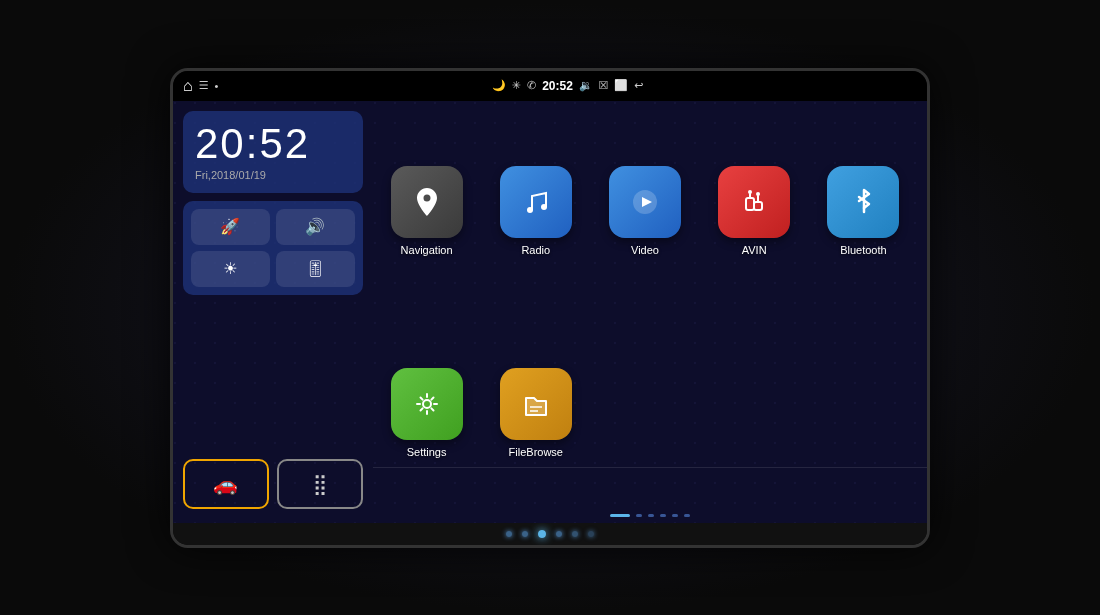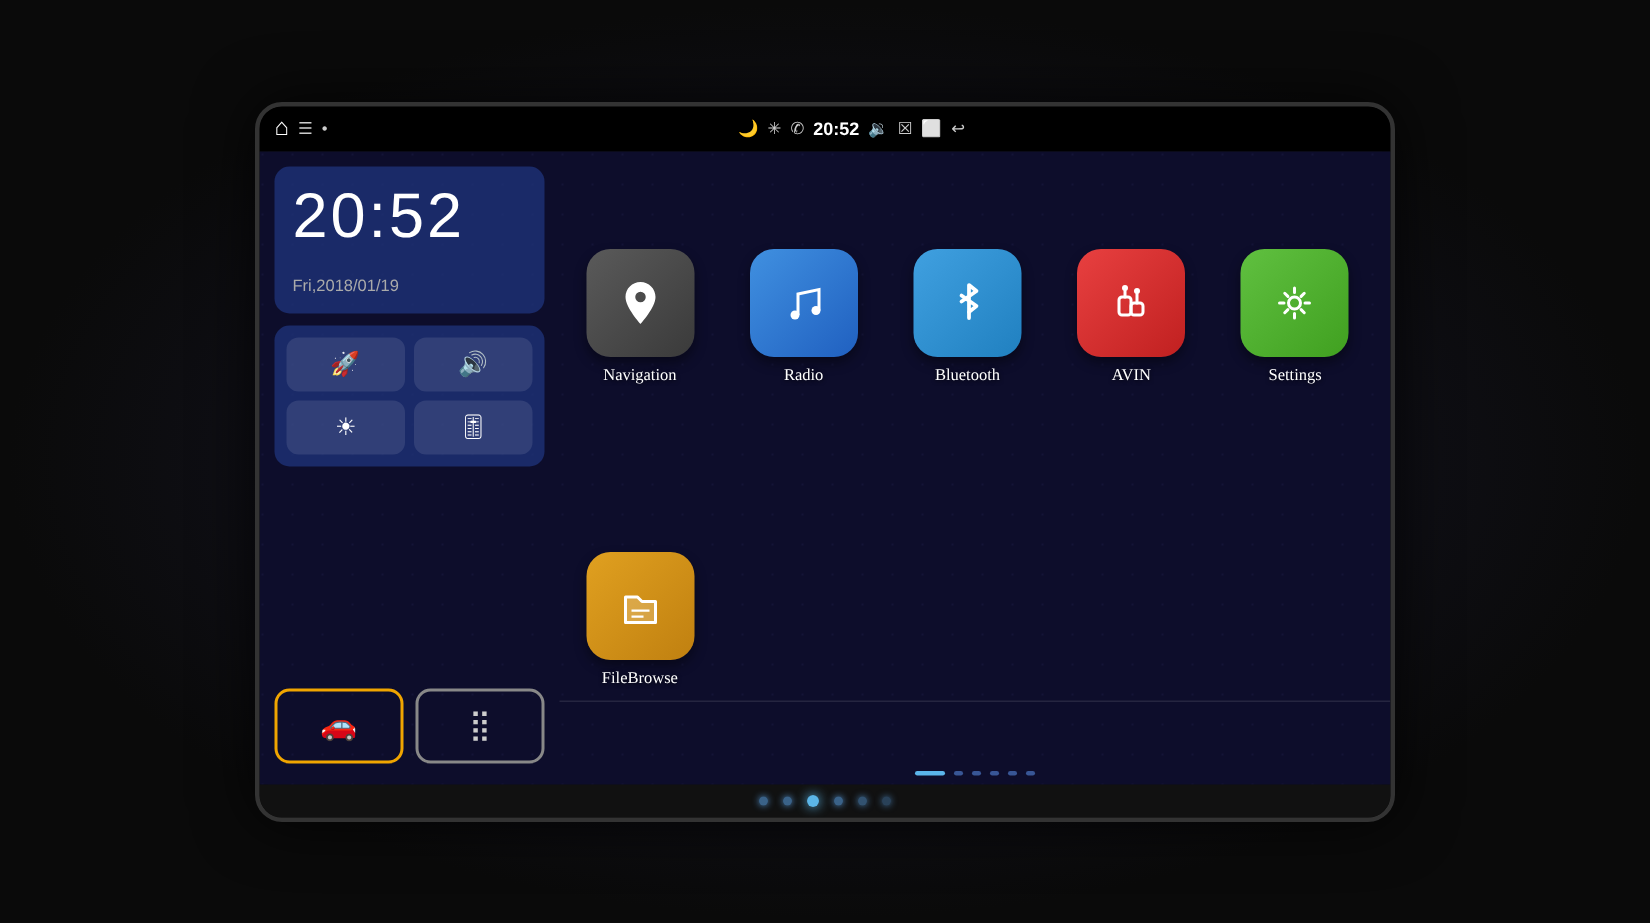--- a/index.html
+++ b/index.html
@@ -126,21 +126,21 @@
       color: #fff;
       font-size: 42px;
       font-weight: 300;
       letter-spacing: 2px;
       line-height: 1;
     }
 
     .clock-date {
       color: #aaa;
       font-size: 11px;
-      margin-top: 20px;
+      margin-top: 4px;
     }
 
     .quick-controls {
       background: rgba(30, 50, 120, 0.8);
       border-radius: 10px;
       padding: 8px;
       display: grid;
       grid-template-columns: 1fr 1fr;
       gap: 6px;
     }
@@ -194,21 +194,20 @@
 
     
     .app-grid-container {
       flex: 1;
       display: flex;
       flex-direction: column;
       justify-content: center;
       padding: 15px 15px 15px 5px;
       position: relative;
       z-index: 1;
-      font-family: Liberation Serif, serif;
     }
 
     .app-grid {
       display: grid;
       grid-template-columns: repeat(5, 1fr);
       grid-template-rows: repeat(2, 1fr);
       gap: 12px;
       height: 100%;
     }
 
@@ -361,42 +360,51 @@
             <div class="app-icon icon-music">
               <svg width="36" height="36" viewBox="0 0 36 36" fill="none">
                 <path d="M14 26V12l14-3v14" stroke="white" stroke-width="2" fill="none"></path>
                 <circle cx="12" cy="26" r="3" fill="white"></circle>
                 <circle cx="26" cy="23" r="3" fill="white"></circle>
               </svg>
             </div>
             <span class="app-label">Radio</span>
           </div>
 
-
-          <div class="app-item">
-            <div class="app-icon icon-bluetooth">
-              <svg width="36" height="36" viewBox="0 0 36 36" fill="none">
-                <path d="M14 13l10 7-5 4v-18l5 4-10 7" stroke="white" stroke-width="2.5" fill="none" stroke-linejoin="round" stroke-linecap="round"></path>
-                <path d="M19 24v4" stroke="white" stroke-width="2.5" stroke-linecap="round"></path>
-              </svg>
-            </div>
-            <span class="app-label">Bluetooth</span>
+          <div class="app-item">
+            <div class="app-icon icon-video">
+              <svg width="36" height="36" viewBox="0 0 36 36" fill="none">
+                <circle cx="18" cy="18" r="12" fill="rgba(255,255,255,0.2)"></circle>
+                <polygon points="15,13 15,23 25,18" fill="white"></polygon>
+              </svg>
+            </div>
+            <span class="app-label">Video</span>
           </div>
 
           <div class="app-item">
             <div class="app-icon icon-avin">
               <svg width="36" height="36" viewBox="0 0 36 36" fill="none">
                 <rect x="10" y="14" width="8" height="12" rx="2" stroke="white" stroke-width="2" fill="none"></rect>
                 <rect x="18" y="18" width="8" height="8" rx="2" stroke="white" stroke-width="2" fill="none"></rect>
                 <path d="M14 14V10M22 18V12" stroke="white" stroke-width="2" stroke-linecap="round"></path>
                 <circle cx="14" cy="8" r="2" fill="white"></circle>
                 <circle cx="22" cy="10" r="2" fill="white"></circle>
               </svg>
             </div>
             <span class="app-label">AVIN</span>
+          </div>
+
+          <div class="app-item">
+            <div class="app-icon icon-bluetooth">
+              <svg width="36" height="36" viewBox="0 0 36 36" fill="none">
+                <path d="M14 13l10 7-5 4v-18l5 4-10 7" stroke="white" stroke-width="2.5" fill="none" stroke-linejoin="round" stroke-linecap="round"></path>
+                <path d="M19 24v4" stroke="white" stroke-width="2.5" stroke-linecap="round"></path>
+              </svg>
+            </div>
+            <span class="app-label">Bluetooth</span>
           </div>
 
 
           <div class="app-item">
             <div class="app-icon icon-settings">
               <svg width="36" height="36" viewBox="0 0 36 36" fill="none">
                 <circle cx="18" cy="18" r="4" stroke="white" stroke-width="2" fill="none"></circle>
                 <path d="M18 8v3M18 25v3M8 18h3M25 18h3M11.5 11.5l2.1 2.1M22.4 22.4l2.1 2.1M11.5 24.5l2.1-2.1M22.4 13.6l2.1-2.1" stroke="white" stroke-width="2" stroke-linecap="round"></path>
               </svg>
             </div>

